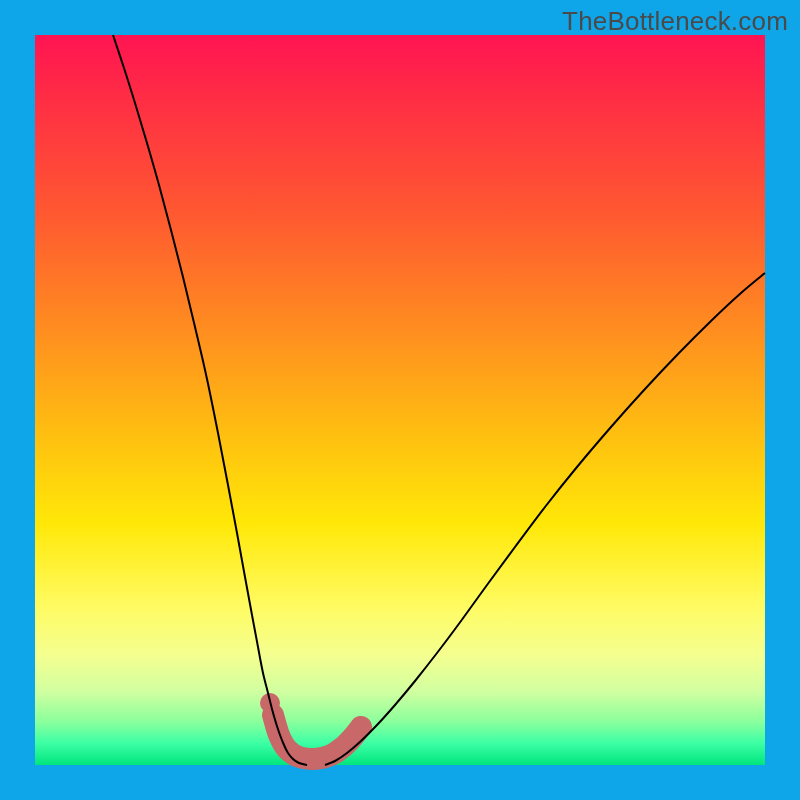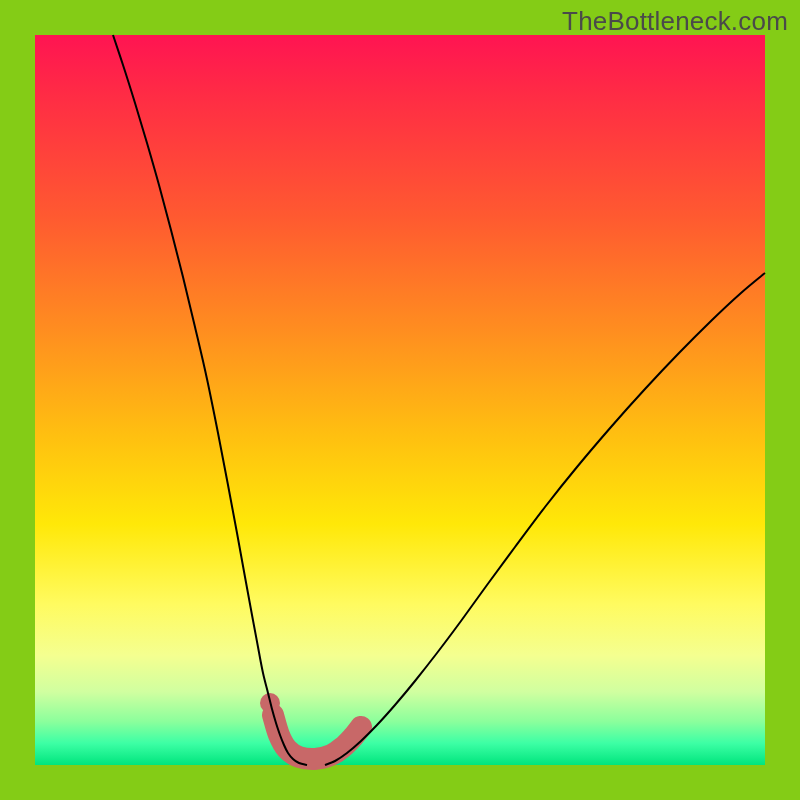--- a/index.html
+++ b/index.html
@@ -10,21 +10,21 @@
     background: #000;
     font-family: Arial, Helvetica, sans-serif;
     overflow: hidden;
   }
   .frame {
     position: absolute;
     left: 0;
     top: 0;
     width: 800px;
     height: 800px;
-    background: #84cc16;
+    background: #0ea5e9;
   }
   .plot {
     position: absolute;
     left: 35px;
     top: 35px;
     width: 730px;
     height: 730px;
     
     background: linear-gradient(to bottom,
       #ff1452 0%,

